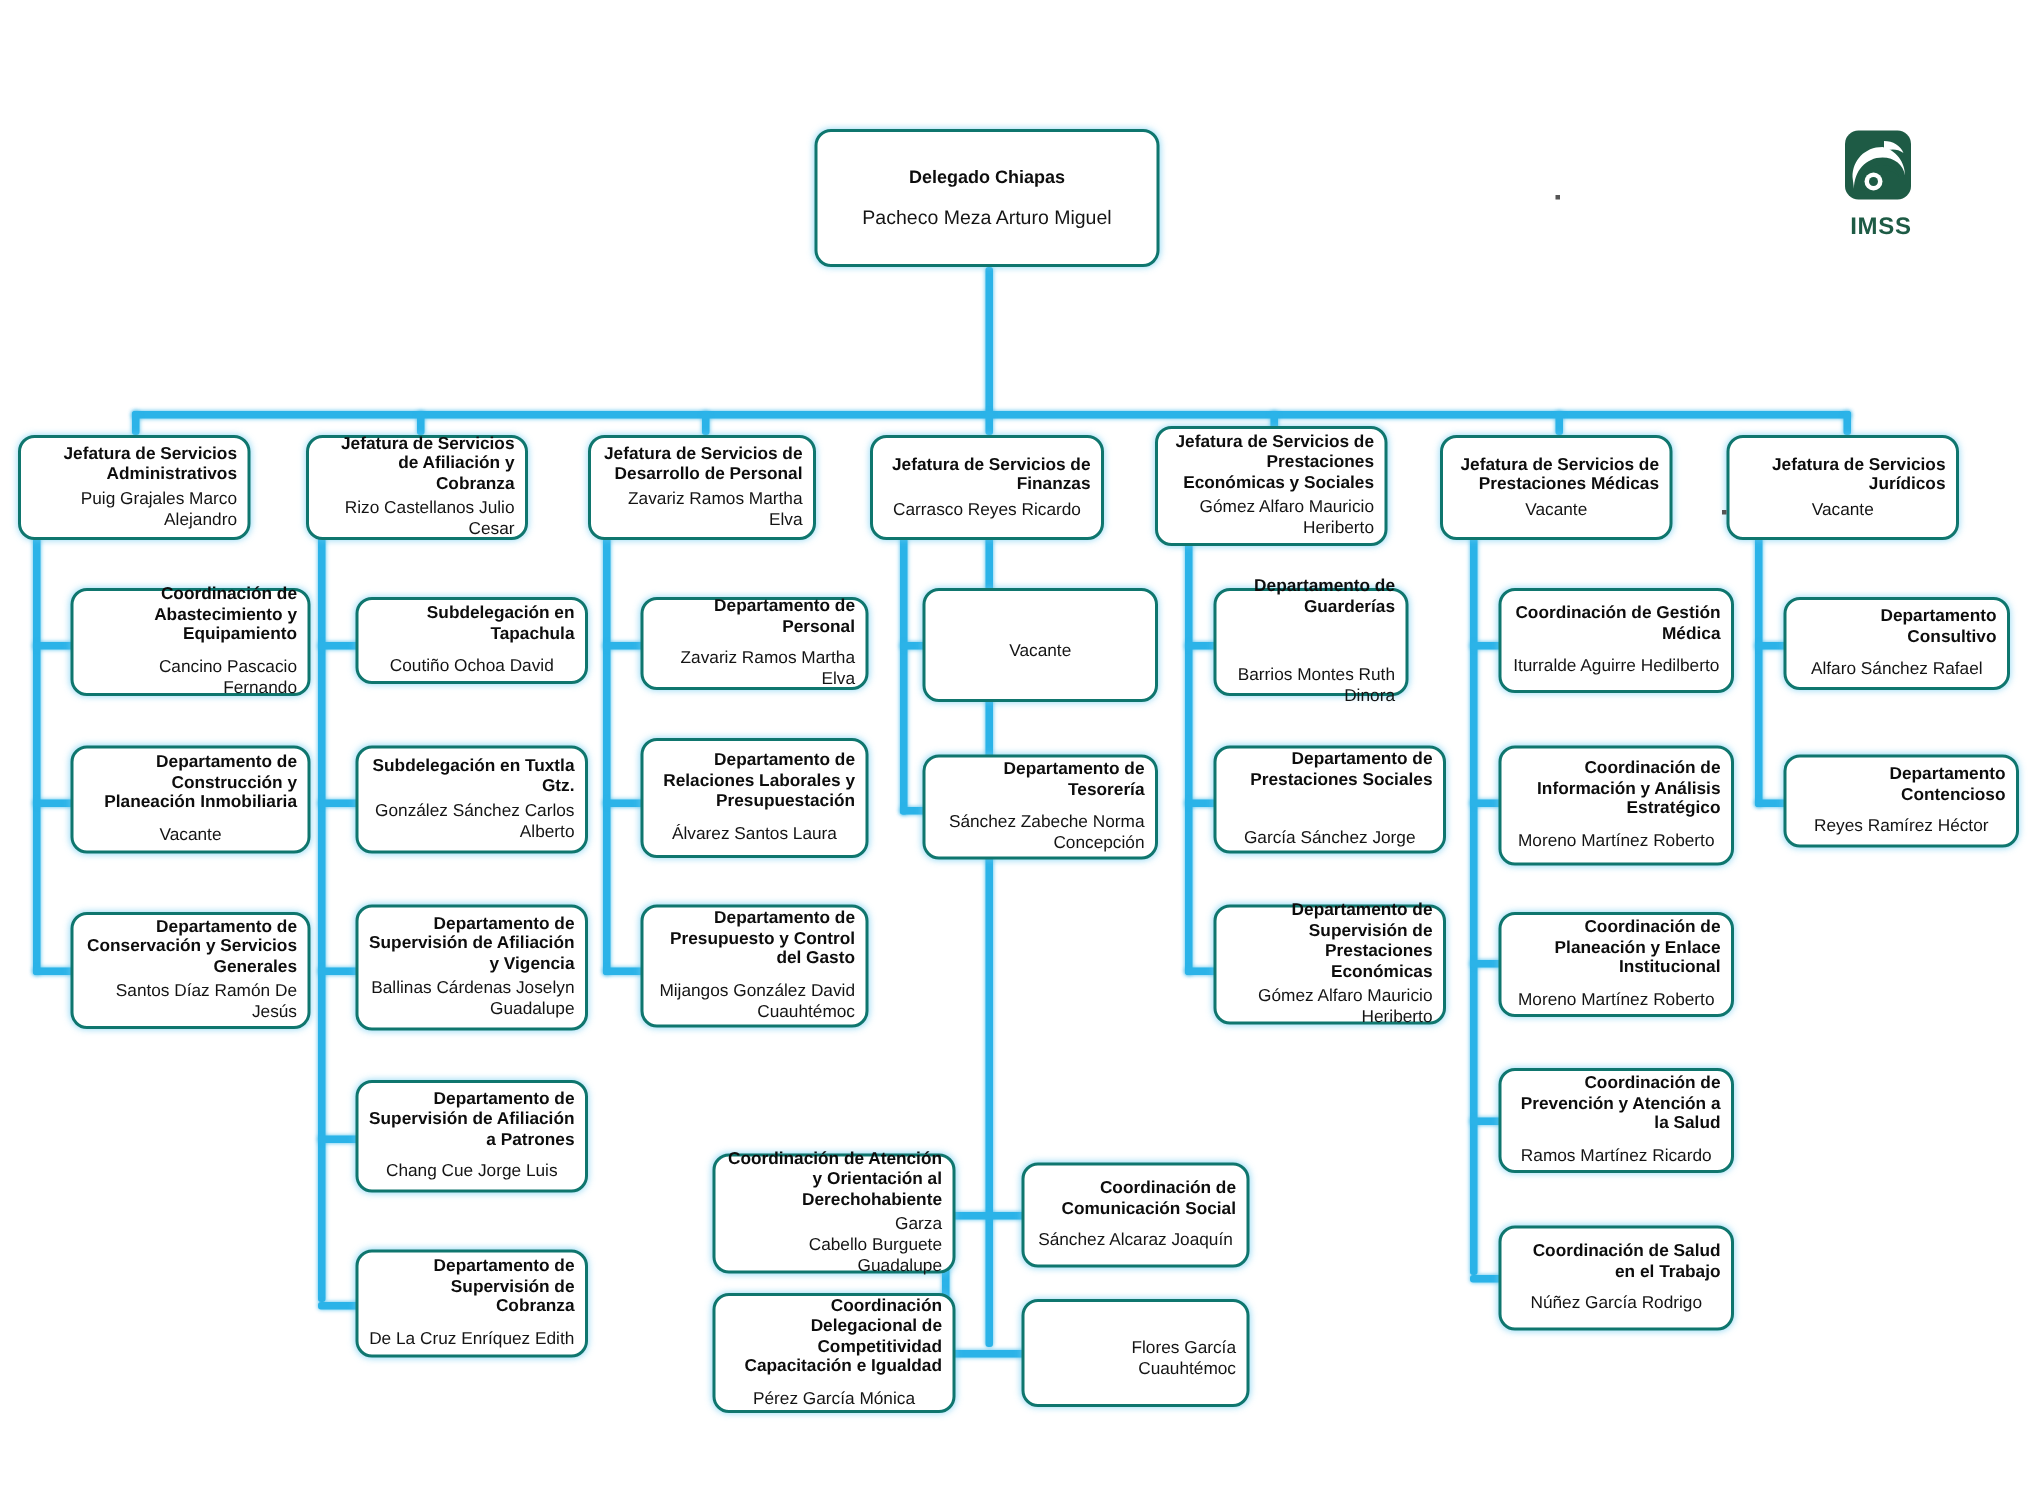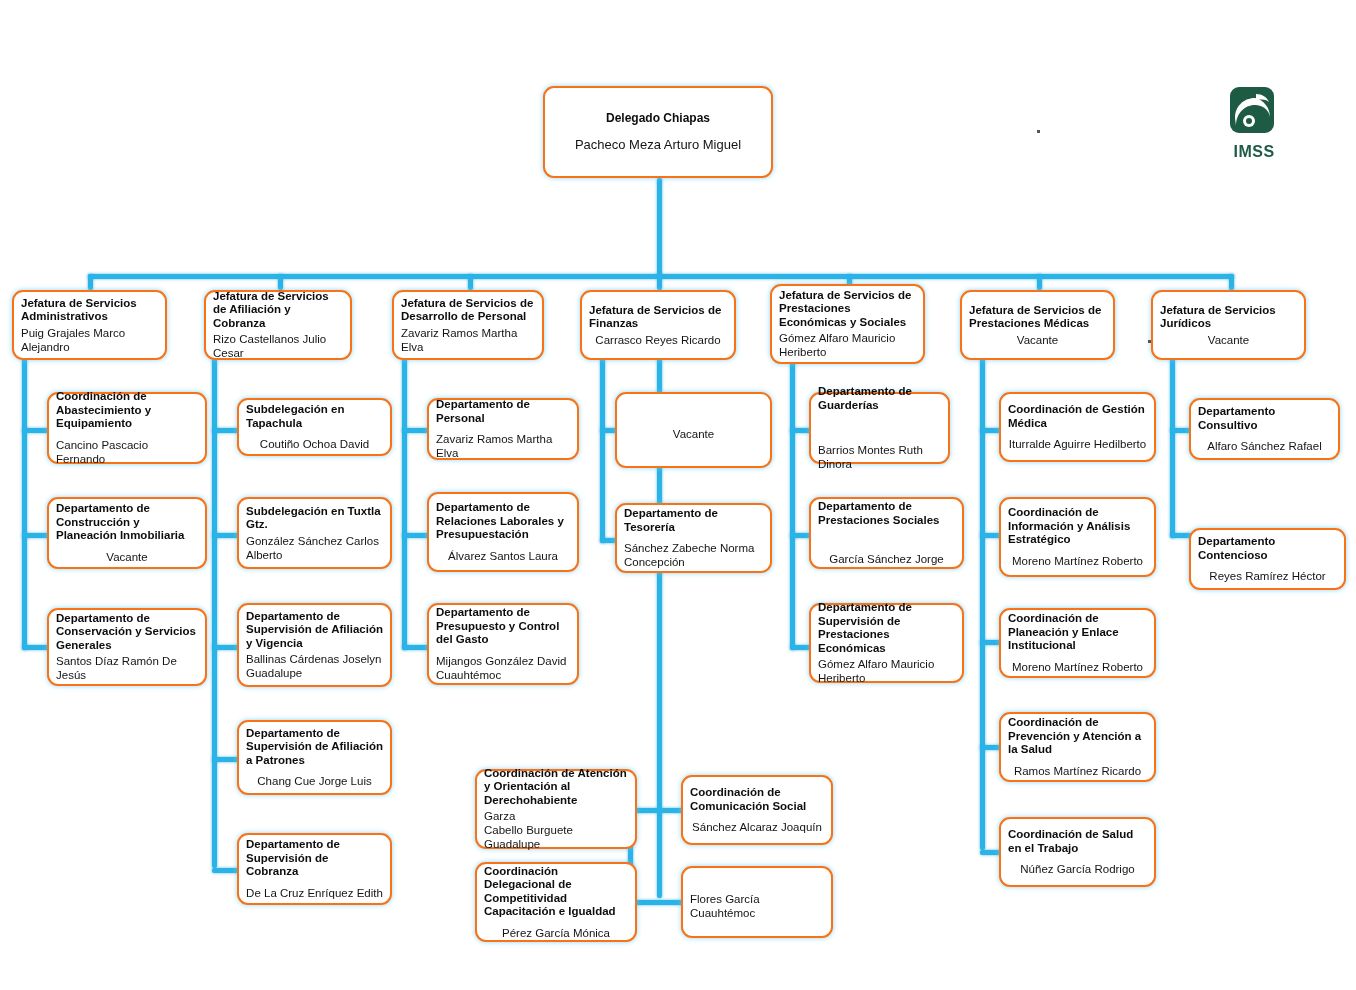--- a/index.html
+++ b/index.html
@@ -16,29 +16,29 @@
   
   .wire{position:absolute;background:#2BB3E8;box-shadow:0 0 3px rgba(43,179,232,.85);z-index:1;}
   .wire.h{height:5px;border-radius:2px;}
   .wire.v{width:5px;border-radius:2px;}
 
   
   .node{
     position:absolute;
     box-sizing:border-box;
     background:#ffffff;
-    border:2px solid #f97316;
+    border:2px solid #0f766e;
     border-radius:11px;
     box-shadow:0 0 5px rgba(100,200,240,.75);
     z-index:5;
     display:flex;
     flex-direction:column;
     align-items:center;
     justify-content:center;
-    text-align:left;
+    text-align:right;
     padding:5px 7px;
     color:#111111;
   }
   .node .title{
     font-weight:bold;
     font-size:11.5px;
     line-height:13.5px;
     color:#0d0d0d;
   }
   .node .person{
@@ -225,21 +225,21 @@
   </div>
 
   <div class="node" style="left:615px;top:392px;width:157px;height:76px;">
     <div class="person">Vacante</div>
   </div>
   <div class="node" style="left:615px;top:503px;width:157px;height:70px;">
     <div class="title">Departamento de Tesorería</div>
     <div class="person">Sánchez Zabeche Norma Concepción</div>
   </div>
 
-  <div class="node" style="left:809px;top:392px;width:141px;height:72px;gap:24px;">
+  <div class="node" style="left:809px;top:392px;width:130px;height:72px;gap:24px;">
     <div class="title">Departamento de Guarderías</div>
     <div class="person">Barrios Montes Ruth Dinora</div>
   </div>
   <div class="node" style="left:809px;top:497px;width:155px;height:72px;gap:18px;">
     <div class="title">Departamento de Prestaciones Sociales</div>
     <div class="person">García Sánchez Jorge</div>
   </div>
   <div class="node tight" style="left:809px;top:603px;width:155px;height:80px;">
     <div class="title">Departamento de Supervisión de Prestaciones Económicas</div>
     <div class="person">Gómez Alfaro Mauricio Heriberto</div>
@@ -263,21 +263,21 @@
   </div>
   <div class="node" style="left:999px;top:817px;width:157px;height:70px;">
     <div class="title">Coordinación de Salud en el Trabajo</div>
     <div class="person">Núñez García Rodrigo</div>
   </div>
 
   <div class="node" style="left:1189px;top:398px;width:151px;height:62px;">
     <div class="title">Departamento Consultivo</div>
     <div class="person">Alfaro Sánchez Rafael</div>
   </div>
-  <div class="node" style="left:1189px;top:528px;width:157px;height:62px;">
+  <div class="node" style="left:1189px;top:503px;width:157px;height:62px;">
     <div class="title">Departamento Contencioso</div>
     <div class="person">Reyes Ramírez Héctor</div>
   </div>
 
   <div class="node tight" style="left:475px;top:769px;width:162px;height:80px;">
     <div class="title">Coordinación de Atención y Orientación al Derechohabiente</div>
     <div class="person" style="white-space:pre-line;">Garza
 Cabello Burguete Guadalupe</div>
   </div>
   <div class="node" style="left:681px;top:775px;width:152px;height:70px;">

